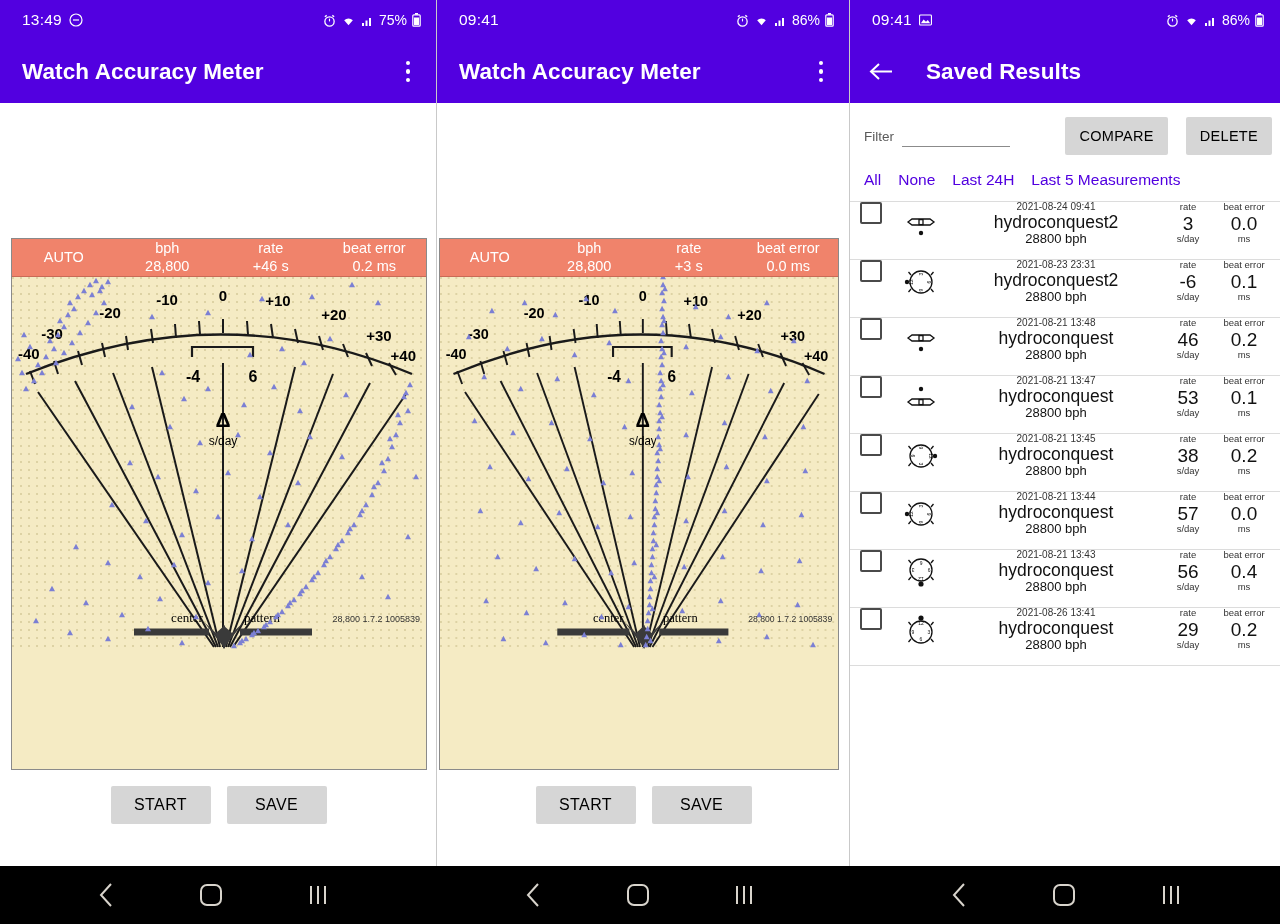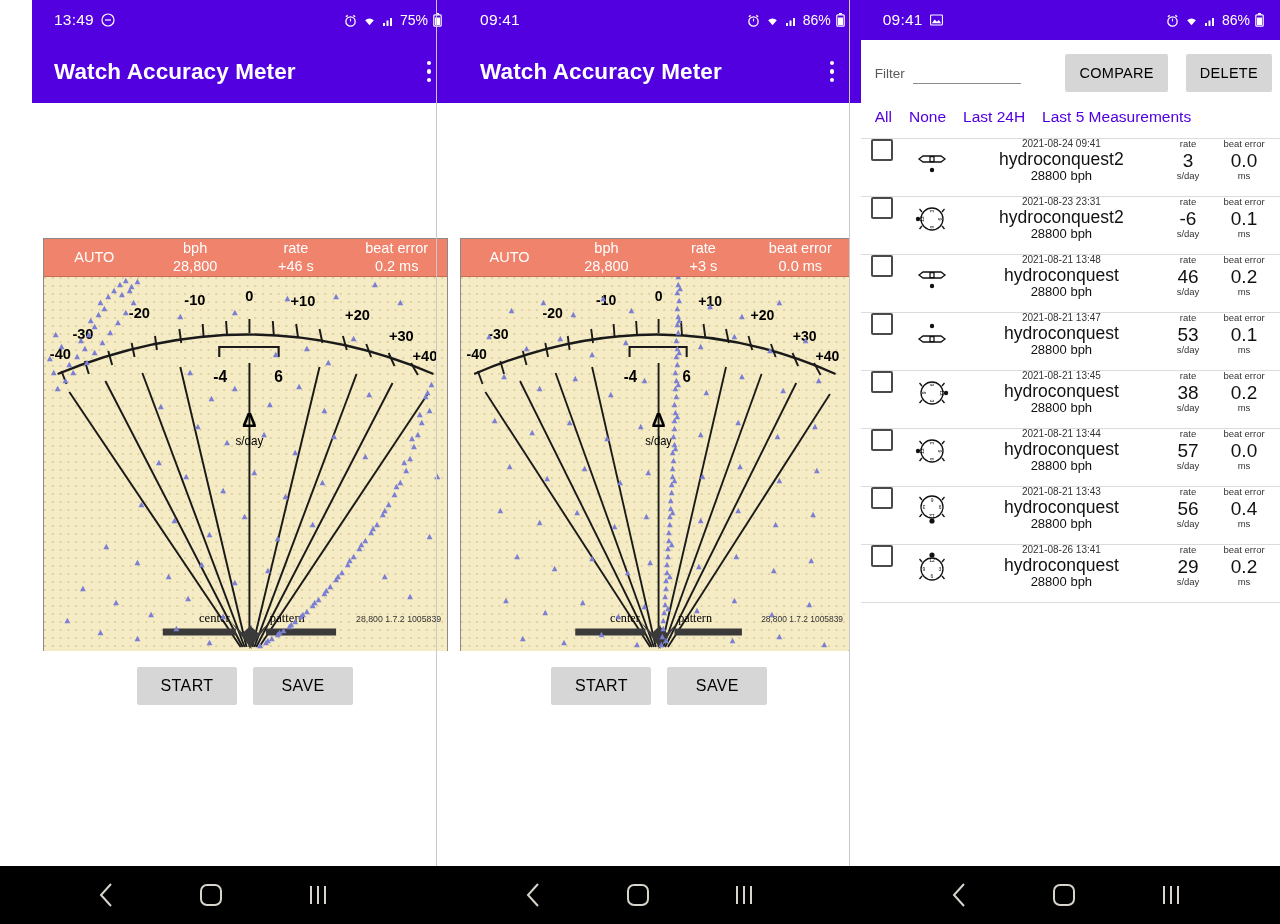--- a/index.html
+++ b/index.html
@@ -8,21 +8,20 @@
     width: 1280px; height: 924px;
     background: #ffffff;
     font-family: "Liberation Sans", sans-serif;
     overflow: hidden;
   }
   .screen {
     position: relative;
     width: 1280px; height: 924px;
     display: flex;
     flex-direction: row;
-    padding-left: 32px;
   }
   .panel {
     position: relative;
     width: 426.6px;
     height: 924px;
     background: #ffffff;
     overflow: hidden;
   }
   .panel.p1 { width: 437px; }
   .panel.p2 { width: 413px; }
@@ -69,21 +68,21 @@
   }
   .kebab i { width: 4.5px; height: 4.5px; border-radius: 50%; background: #fff; display: block; }
   .backarrow { width: 34px; height: 34px; display: flex; align-items: center; justify-content: center; cursor: pointer; }
 
   
   .chart-wrap {
     margin: 135px 10px 0 11px;
     border: 1px solid #8a8a8a;
     background: #f5ebc4;
     position: relative;
-    height: 413px;
+    height: 532px;
   }
   .panel.p2 .chart-wrap { margin-left: 2px; margin-right: 11px; }
 
   .chart-header {
     height: 38px;
     background: #f0836b;
     display: flex;
     color: #ffffff;
     align-items: center;
     font-size: 14.5px;
@@ -1402,20 +1401,29 @@
         <span class="sb-icon">
           <svg width="9" height="14" viewBox="0 0 9 14">
               <rect x="3" y="0" width="3" height="1.6" fill="#fff"></rect>
               <rect x="0.8" y="1.8" width="7.4" height="11.4" rx="1" fill="none" stroke="#fff" stroke-width="1.2"></rect>
               <rect x="2" y="4.5" width="5" height="7.5" fill="#fff"></rect>
             </svg>
         </span>
       </div>
     </div>
 
+    <div class="appbar with-back">
+      <div class="backarrow">
+        <svg width="25" height="19" viewBox="0 0 25 19">
+            <line x1="2" y1="9.5" x2="23" y2="9.5" stroke="#fff" stroke-width="2"></line>
+            <polyline points="10,2 2,9.5 10,17" fill="none" stroke="#fff" stroke-width="2"></polyline>
+          </svg>
+      </div>
+      <div class="appbar-title">Saved Results</div>
+    </div>
 
     <div class="sr-toolbar">
       <div class="filter-group">
         <span class="filter-label">Filter</span>
         <input class="filter-input" type="text" placeholder="" value="" style="">
       </div>
       <button class="tbtn">COMPARE</button>
       <button class="tbtn">DELETE</button>
     </div>
 

